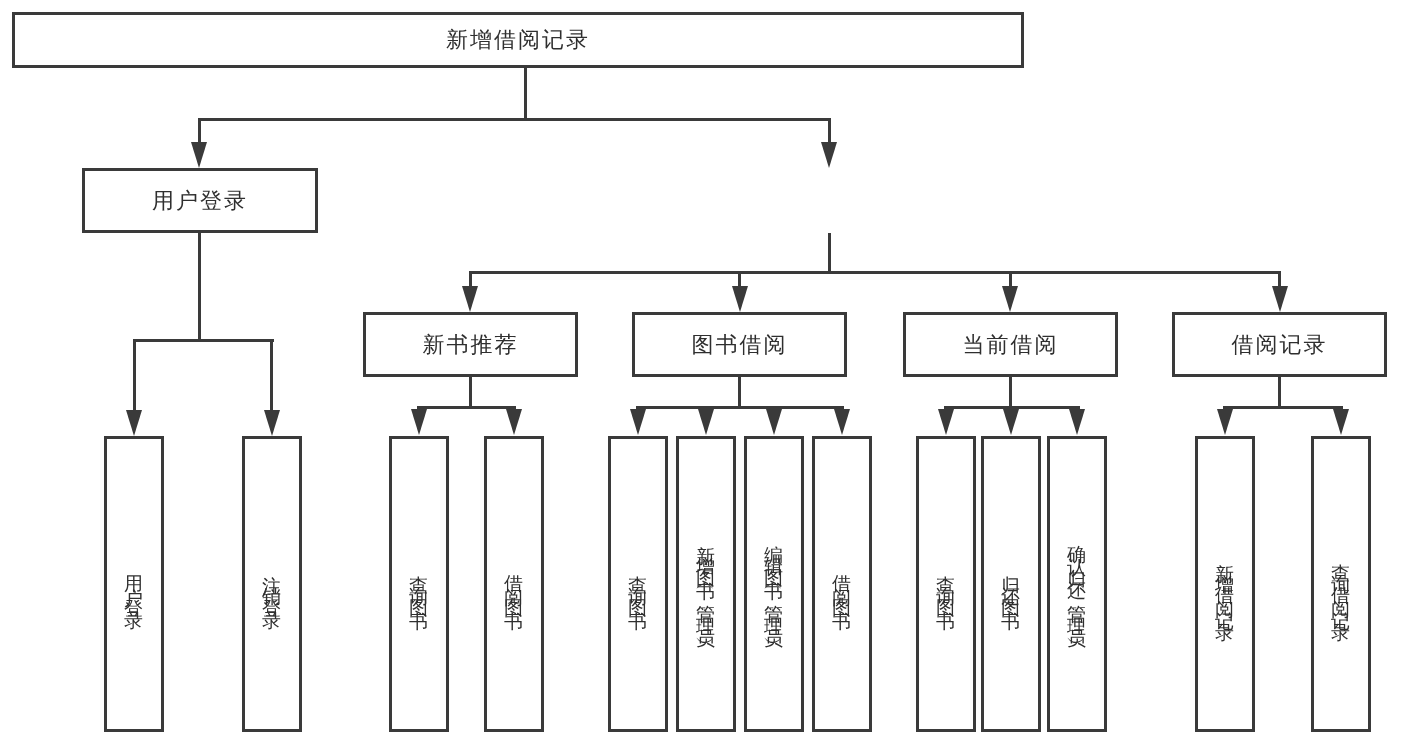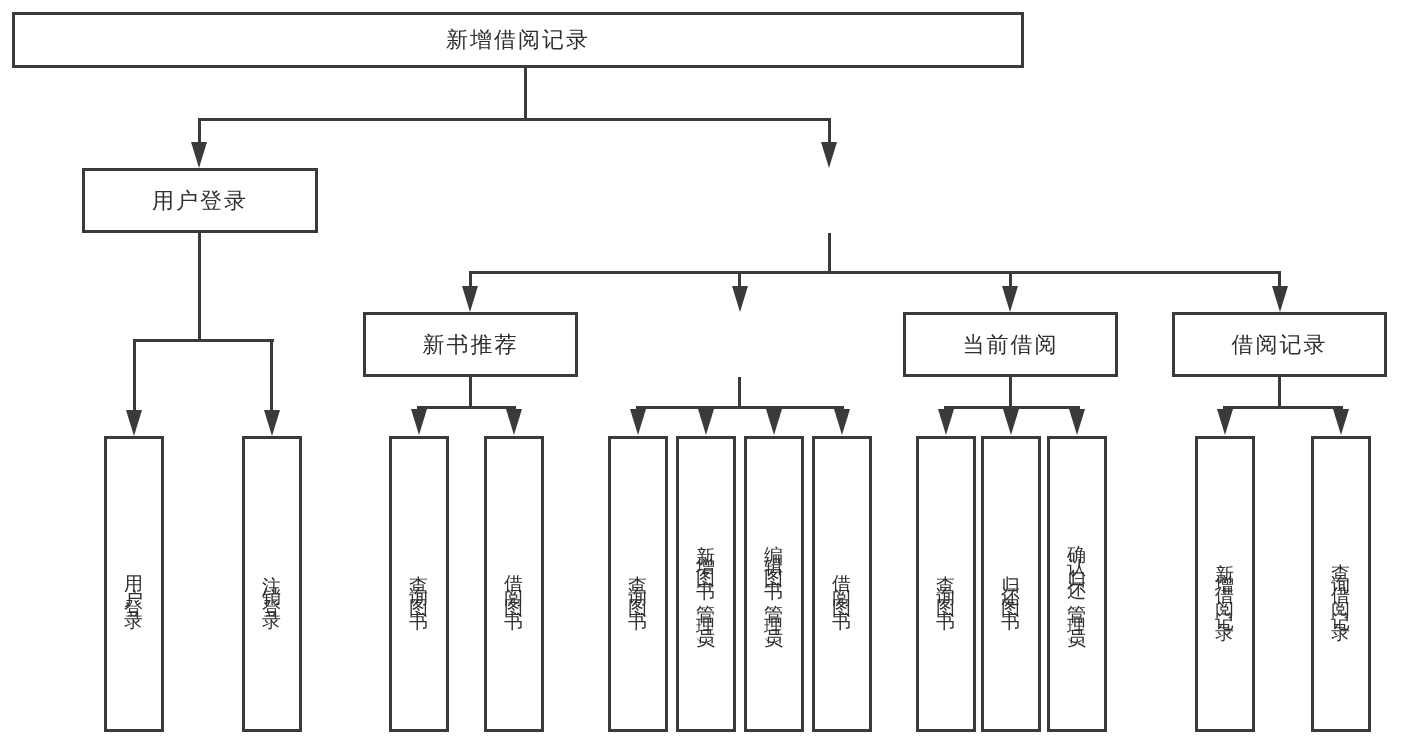--- a/index.html
+++ b/index.html
@@ -72,20 +72,23 @@
   <div class="line" style="left:1009px;top:274px;width:3px;height:14px"></div>
   <div class="line" style="left:1278px;top:274px;width:3px;height:14px"></div>
   <div class="arrow" style="left:462px;top:286px"></div>
   <div class="arrow" style="left:732px;top:286px"></div>
   <div class="arrow" style="left:1002px;top:286px"></div>
   <div class="arrow" style="left:1272px;top:286px"></div>
 
   <div class="node h" style="left:363px;top:312px;width:215px;height:65px">
     <span>新书推荐</span>
   </div>
+  <div class="node h" style="left:632px;top:312px;width:215px;height:65px">
+    <span>图书借阅</span>
+  </div>
   <div class="node h" style="left:903px;top:312px;width:215px;height:65px">
     <span>当前借阅</span>
   </div>
   <div class="node h" style="left:1172px;top:312px;width:215px;height:65px">
     <span>借阅记录</span>
   </div>
 
   <div class="line" style="left:469px;top:377px;width:3px;height:31px"></div>
   <div class="line" style="left:738px;top:377px;width:3px;height:31px"></div>
   <div class="line" style="left:1009px;top:377px;width:3px;height:31px"></div>

